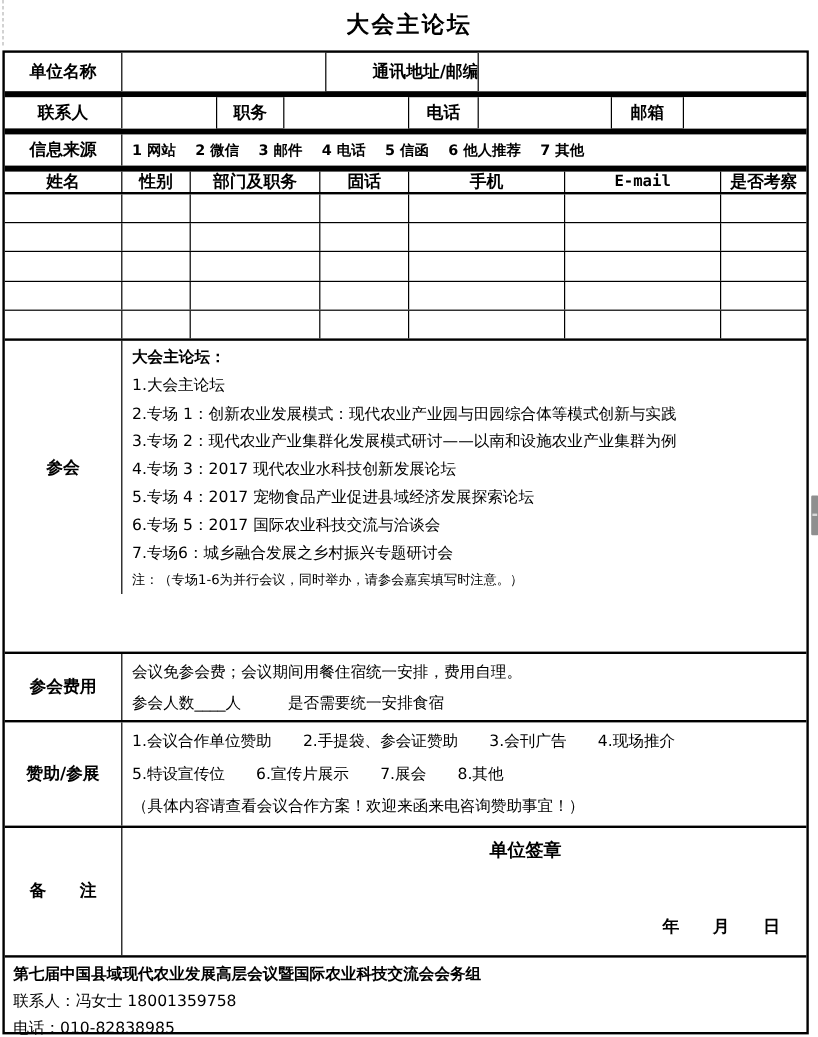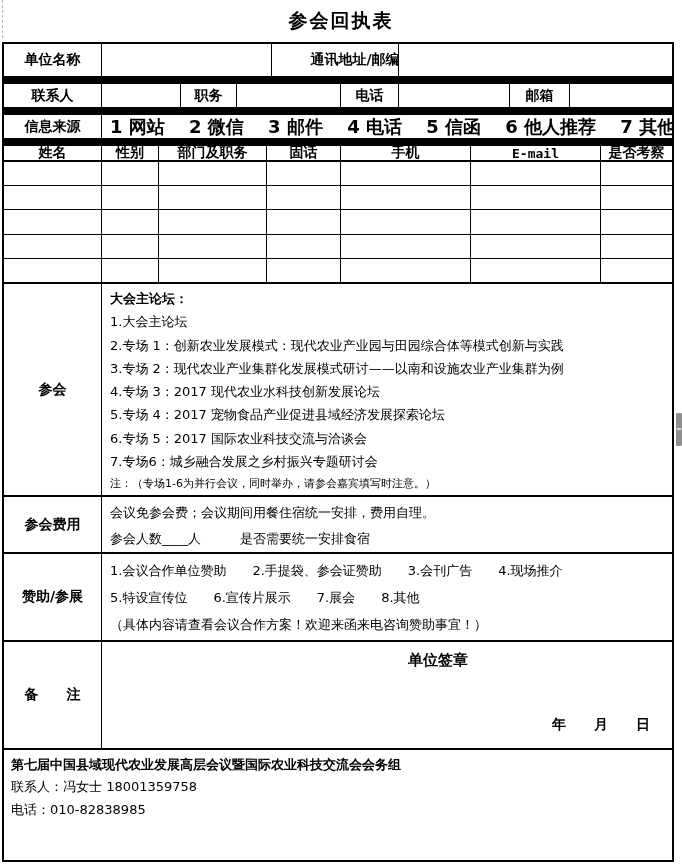--- a/index.html
+++ b/index.html
@@ -14,21 +14,21 @@
 
   .title {
     position:absolute; top:8px; left:0; width:100%;
     text-align:center; font-size:19px; font-weight:bold; letter-spacing:2px;
   }
 
   .form {
     position:absolute; left:2px; top:42px; width:672px; height:820px;
     border:2px solid #000; background:#fff;
   }
-  .row { display:flex; width:100%; border-top:8px solid #000000; }
+  .row { display:flex; width:100%; border-top:5px solid #000000; }
   .row.first { border-top:none; }
   .cell { border-left:1px solid #000; overflow:hidden; }
   .cell.nb { border-left:none; }
   .label {
     display:flex; align-items:center; justify-content:center;
     font-weight:bold; font-size:14px; text-align:center; white-space:pre;
   }
   .input-cell { background:#fff; }
   .flex1 { flex:1 1 auto; }
 
@@ -44,38 +44,38 @@
   .w111 { flex:0 0 111px; }
   .w60  { flex:0 0 60px; }
   .c1 { flex:0 0 97px; }
   .c2 { flex:0 0 57px; }
   .c3 { flex:0 0 108px; }
   .c4 { flex:0 0 74px; }
   .c5 { flex:0 0 130px; }
   .c6 { flex:0 0 130px; }
 
   .source-options {
-    display:flex; align-items:center; font-weight:bold; font-size:18px;
+    display:flex; align-items:center; font-weight:bold; font-size:12px;
     padding-left:8px; white-space:pre;
   }
   .mono { font-family:"DejaVu Sans Mono", monospace; font-size:13px; }
 
   .attendee-body { height:122px; display:flex; flex-direction:column; border-top:2px solid #000; }
   .attendee-body .row { flex:1 1 auto; border-top:1px solid #000; }
   .attendee-body .row.first { border-top:none; }
 
   .section { display:flex; border-top:2px solid #000; }
   .sec-label {
     flex:0 0 97px; display:flex; align-items:center; justify-content:center;
     font-weight:bold; font-size:14px; white-space:pre; text-align:center;
   }
   .sec-content { flex:1 1 auto; border-left:1px solid #000; padding:3px 6px 0 8px; position:relative; }
 
   .sec-participation { height:213px; }
-  .sec-fee { height:57px; }
+  .sec-fee { height:57px;margin-top:48px; }
   .sec-sponsor { height:88px; }
   .sec-remarks { height:108px; }
 
   .line13 { font-size:13px; line-height:23.3px; white-space:pre-wrap; }
   .bold { font-weight:bold; }
   .note-line { font-size:11px; line-height:21px; white-space:pre-wrap; }
   .fee-line { font-size:13px; line-height:26px; white-space:pre-wrap; }
   .sponsor-line { font-size:13px; line-height:27px; white-space:pre-wrap; }
 
   .seal-line { font-size:15px; font-weight:bold; padding:6px 0 0 298px; white-space:pre; }
@@ -93,21 +93,21 @@
   .scroll-thumb::after {
     content:""; position:absolute; left:1px; top:15px; width:4px; height:2px; background:#d9d9d9;
   }
 </style>
 </head>
 <body>
 
 <div class="page">
   <div class="dash-line"></div>
 
-  <div class="title">参会回执表</div>
+  <div class="title">大会主论坛</div>
 
   <div class="form">
 
     <div class="row first h32">
       <div class="cell nb label w98">单位名称</div>
       <div class="cell input-cell w170"></div>
       <div class="cell label w127">通讯地址/邮编</div>
       <div class="cell input-cell flex1"></div>
     </div>
 

